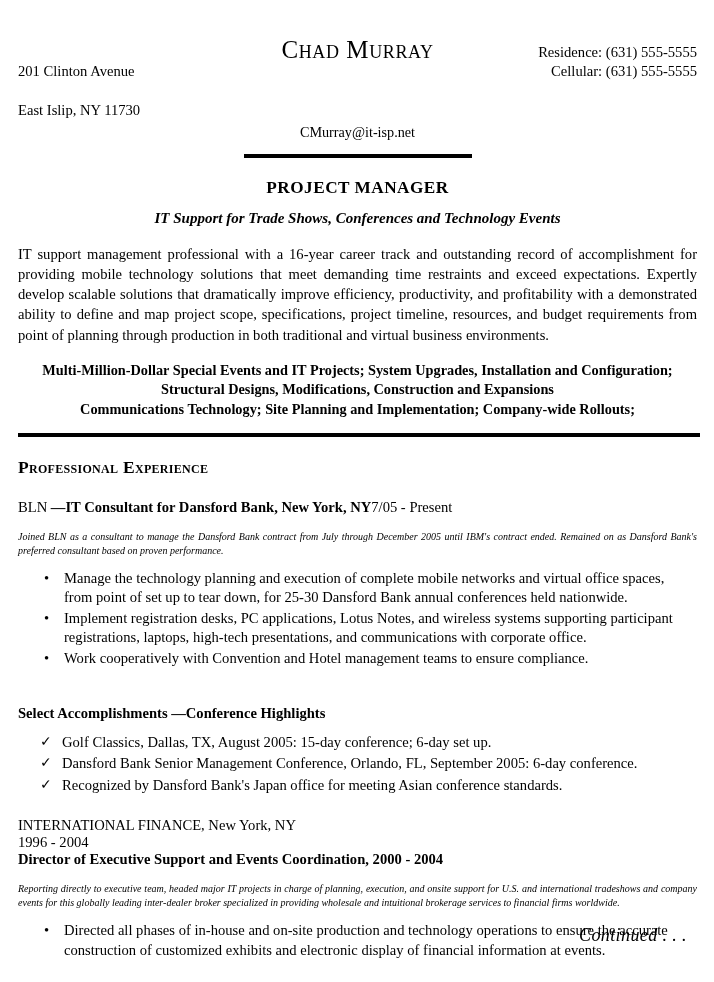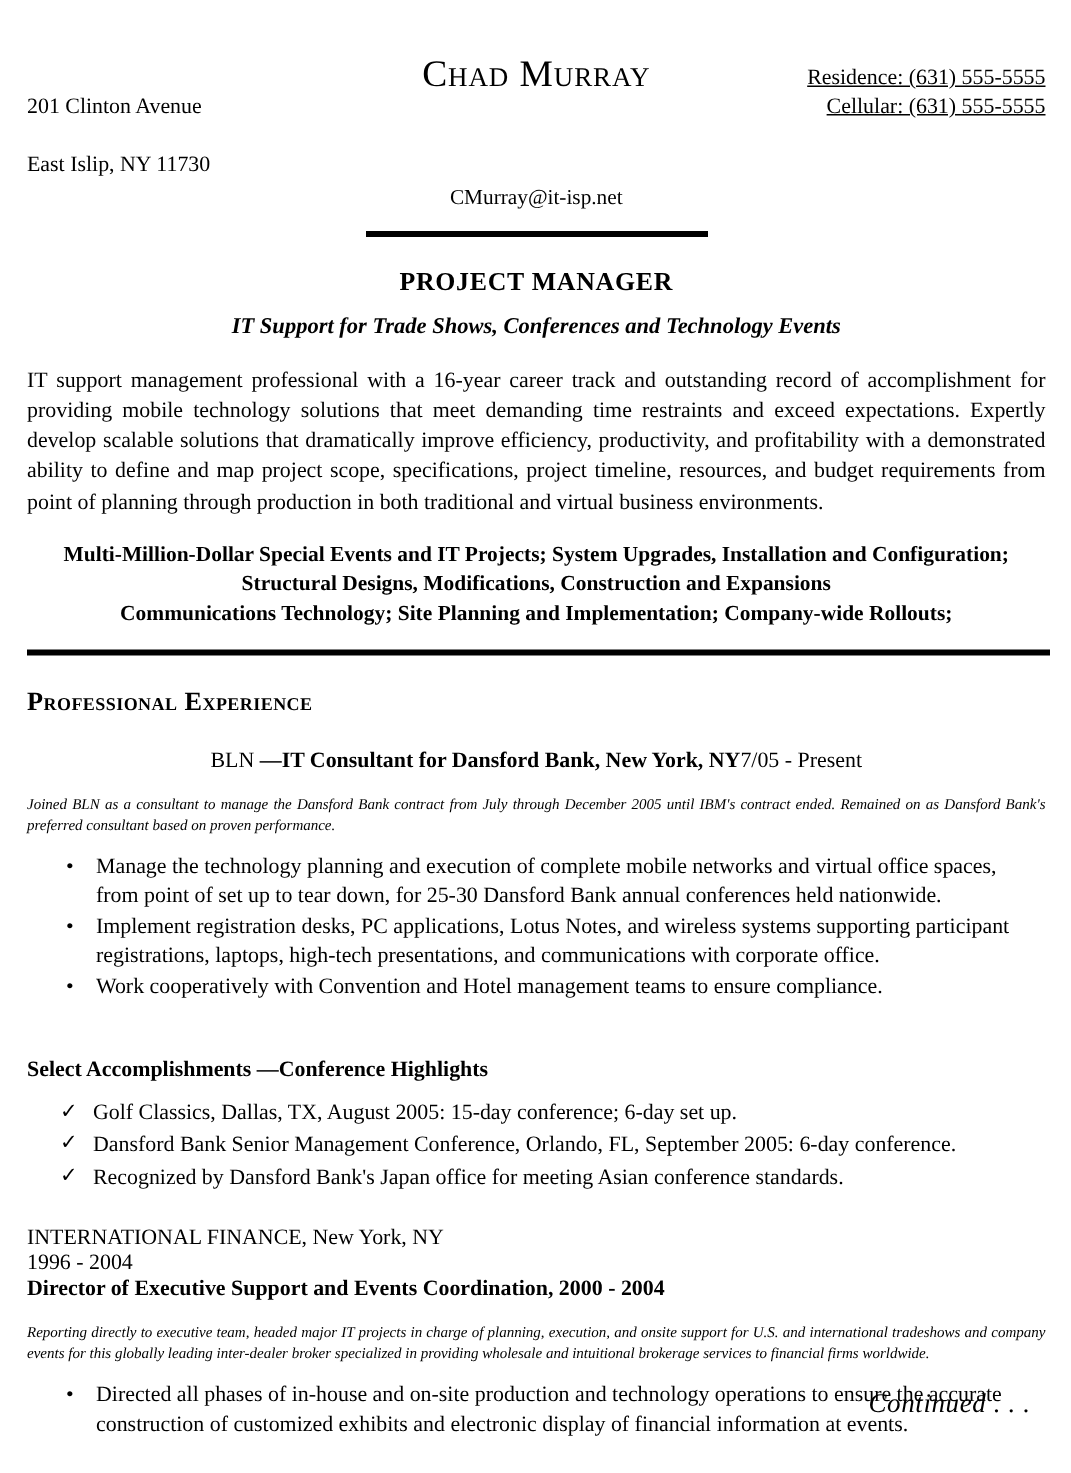--- a/index.html
+++ b/index.html
@@ -38,21 +38,21 @@
     white-space: pre-line;
   }
   .contact {
     position: absolute;
     right: 0;
     top: 7px;
     text-align: right;
     font-size: 14.6px;
     line-height: 1.32;
   }
-  .contact div { white-space: nowrap; text-decoration: underline; }
+  .contact div { white-space: nowrap; }
   .name-wrap {
     text-align: center;
   }
   .name {
     font-size: 25px;
     font-weight: normal;
     font-variant: small-caps;
     letter-spacing: 0.6px;
     line-height: 1.08;
     margin: 0;
@@ -116,21 +116,21 @@
     font-size: 17.5px;
     font-weight: bold;
     font-variant: small-caps;
     letter-spacing: 0.3px;
     margin-top: 20px;
   }
 
   
   .emp-row {
     display: flex;
-    justify-content: center;
+    justify-content: flex-start;
     align-items: baseline;
     font-size: 14.6px;
     margin-top: 21px;
   }
   .emp-row.tight { margin-top: 22px; flex-direction: column; }
   .emp-name { white-space: nowrap; }
   .emp-name.bold-part b { font-weight: bold; }
   .emp-dates { white-space: nowrap; }
 
   .role-line {

